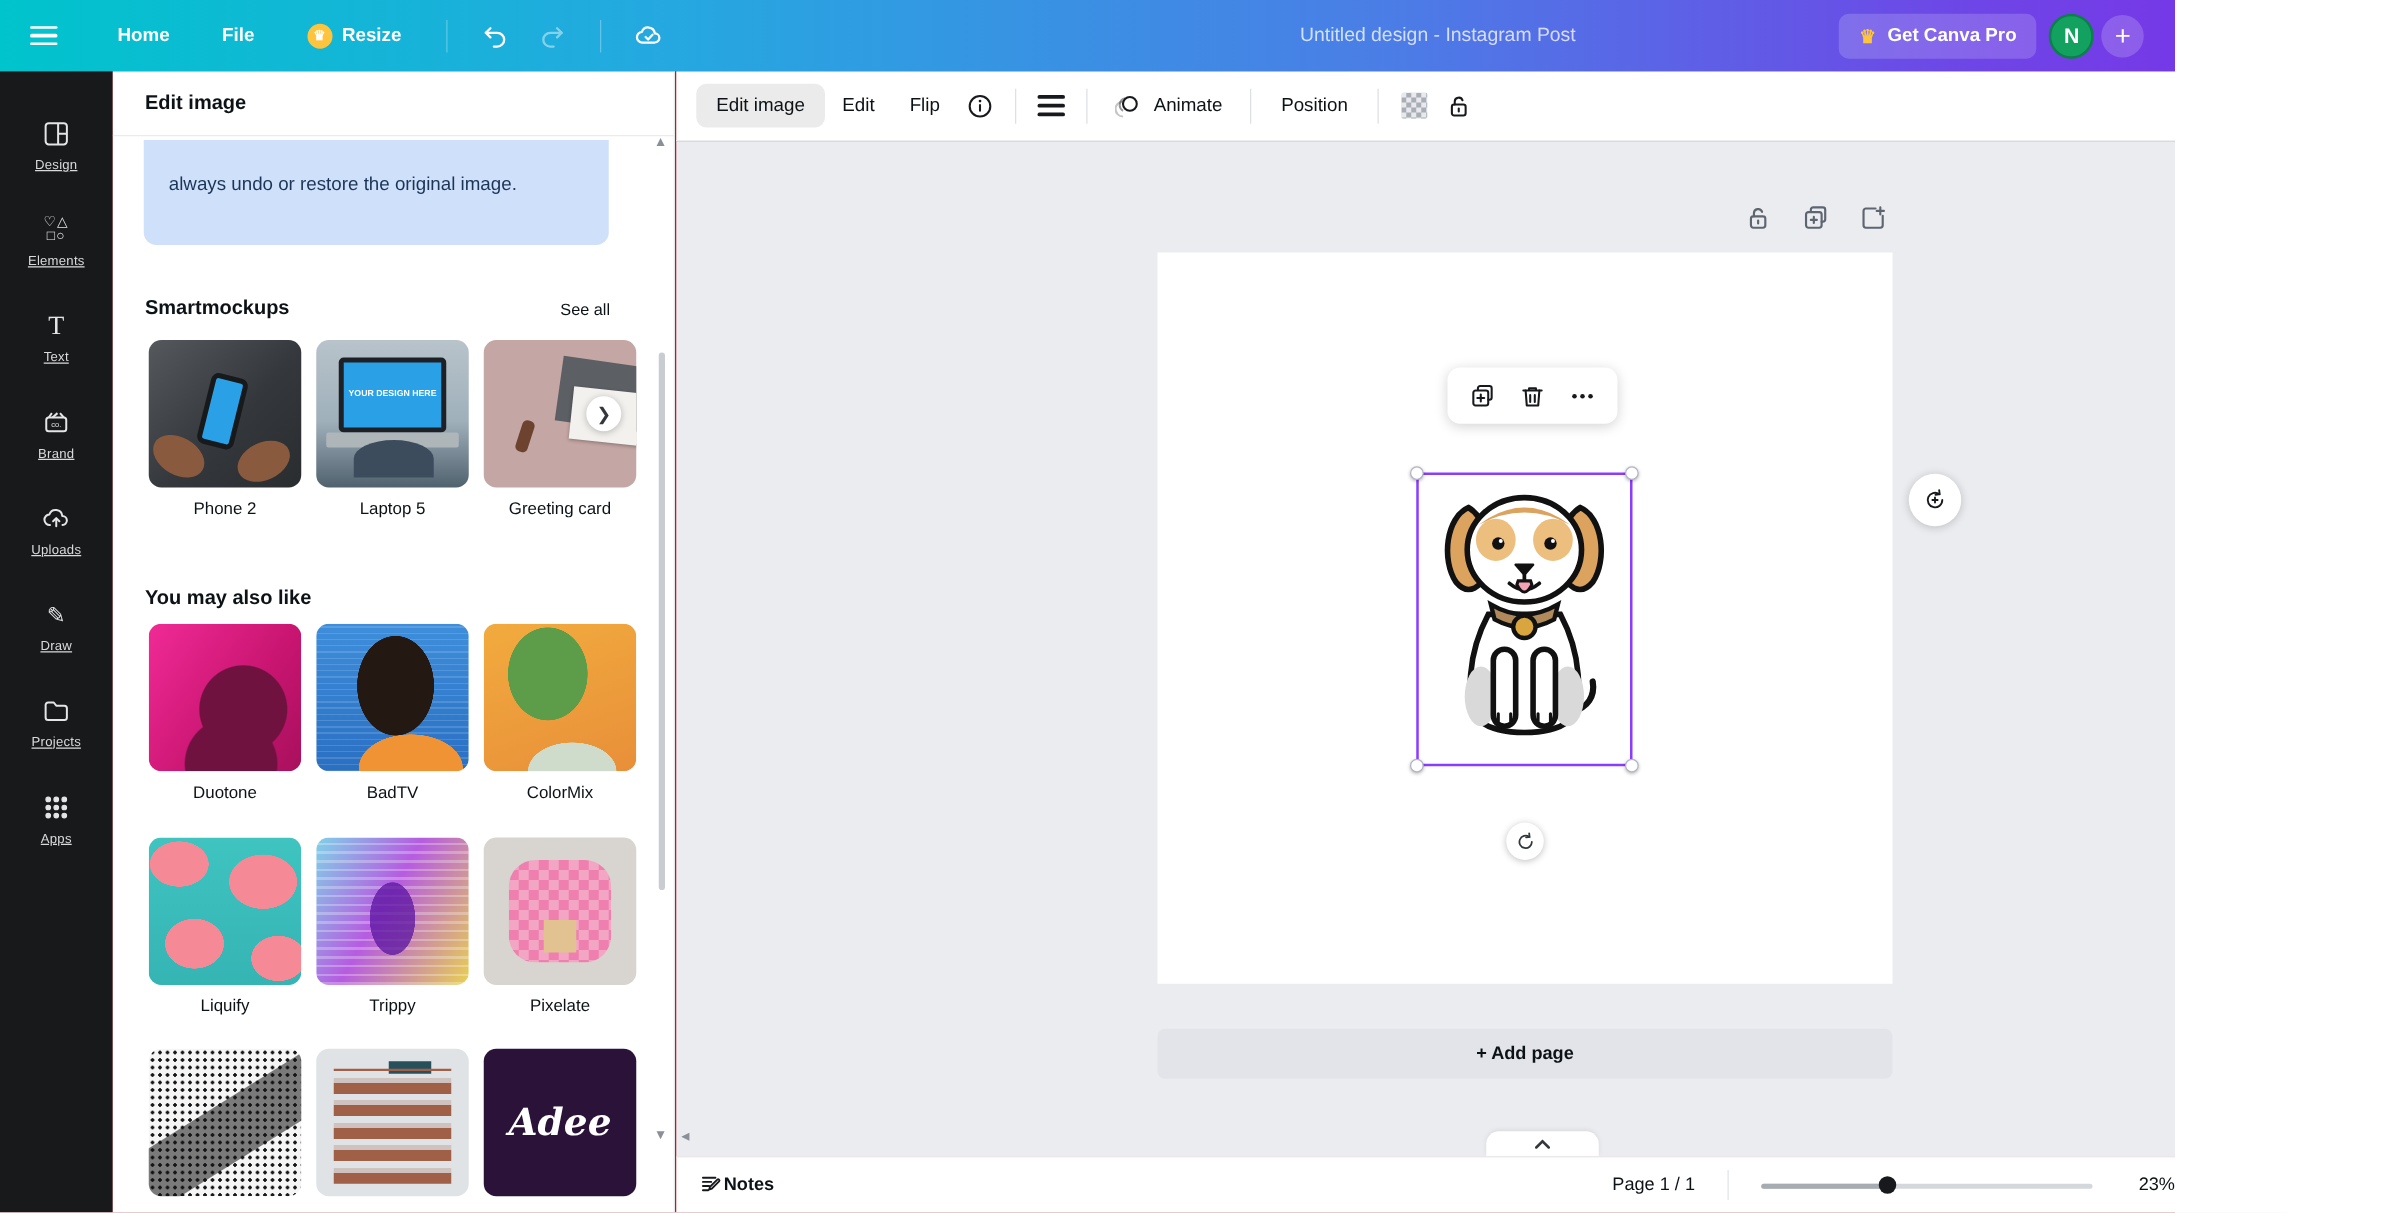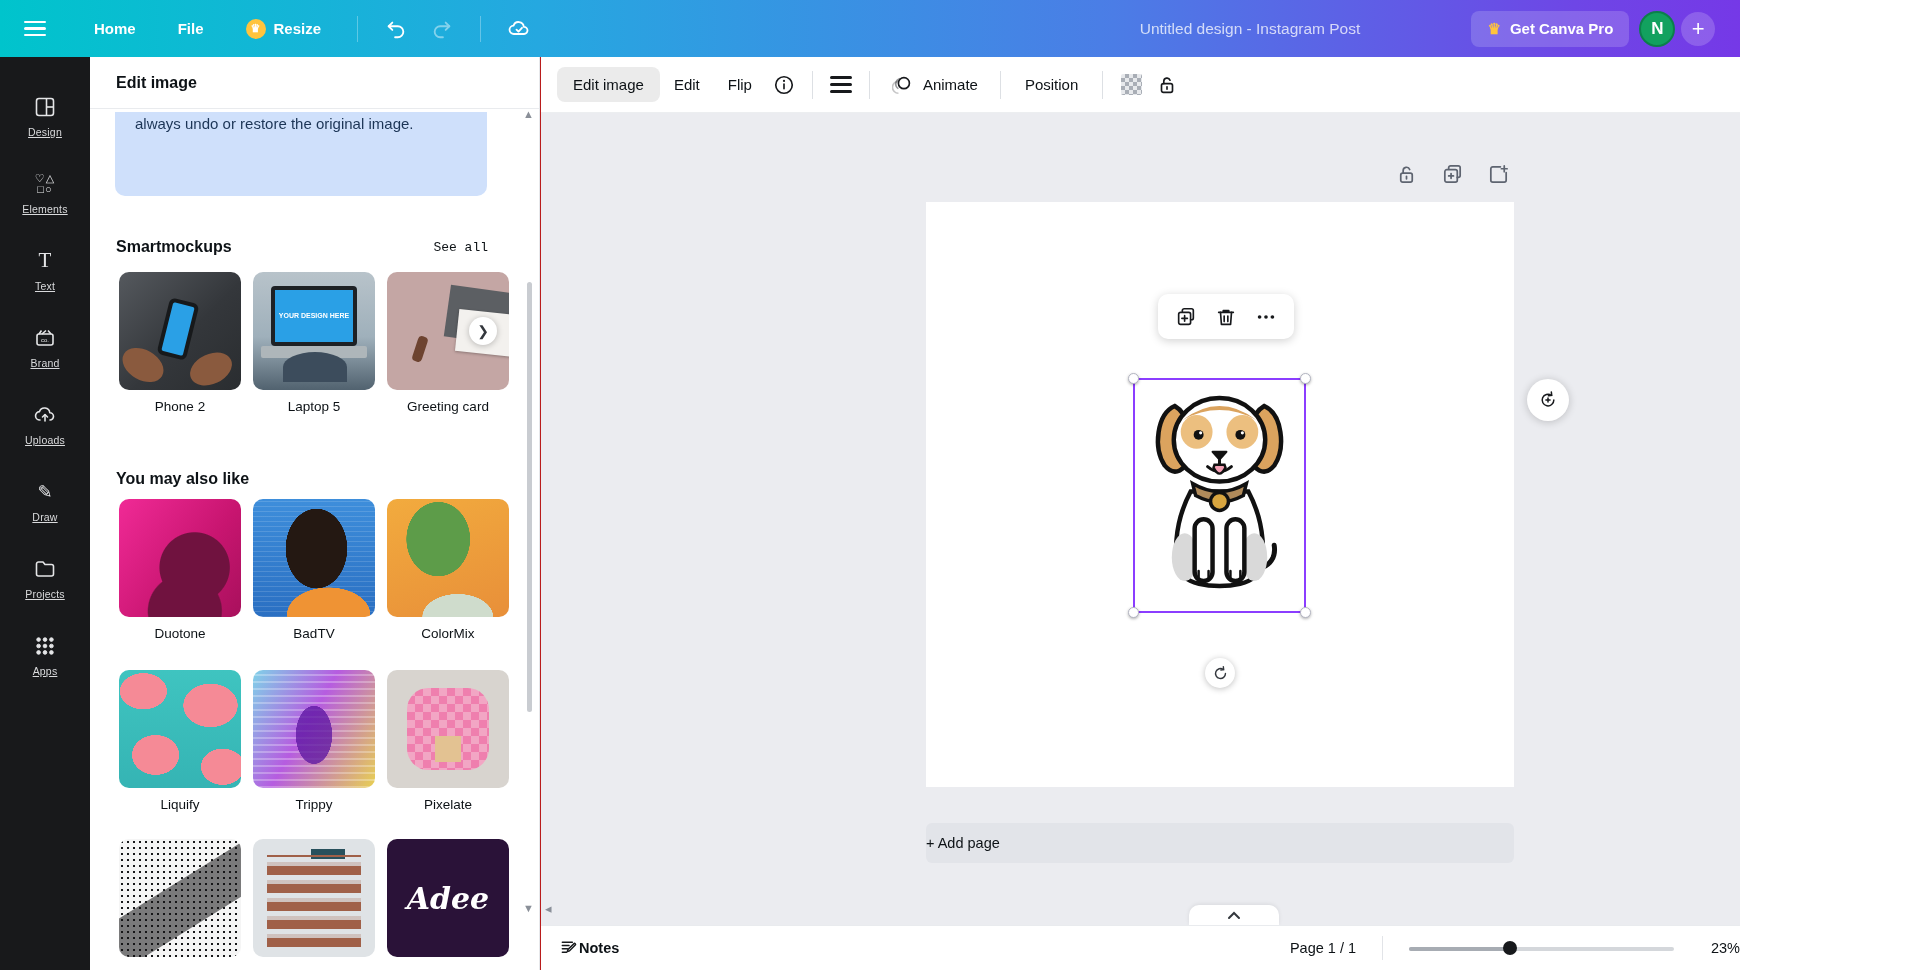--- a/index.html
+++ b/index.html
@@ -13,21 +13,21 @@
     display:flex; align-items:center; color:#fff; z-index:50; }
   .tb-left { display:flex; align-items:center; gap:6px; padding-left:24px; }
   .hamburger { width:22px; height:16px; display:flex; flex-direction:column; justify-content:space-between; cursor:pointer; margin-right:24px; }
   .hamburger span { display:block; height:2.4px; background:#fff; border-radius:2px; }
   .tb-btn { font-size:15px; font-weight:700; color:#fff; padding:9px 18px; border-radius:8px; cursor:pointer; display:flex; align-items:center; gap:8px; }
   .crown-circle { width:20px; height:20px; border-radius:50%; background:#ffc43d; display:flex; align-items:center; justify-content:center; font-size:11px; color:#fff; }
   .tb-divider { width:1px; height:26px; background:rgba(255,255,255,.3); margin:0 12px; }
   .tb-icon { width:40px; height:40px; display:flex; align-items:center; justify-content:center; border-radius:8px; cursor:pointer; }
   .tb-icon svg { stroke:#fff; }
   .dim { opacity:.45; }
-  .tb-title { position:absolute; left:1040px; width:420px; text-align:center; font-size:15.5px; color:rgba(255,255,255,.75); }
+  .tb-title { position:absolute; left:1040px; width:420px; text-align:left; font-size:15.5px; color:rgba(255,255,255,.75); }
   .tb-right { position:absolute; right:0; top:0; height:57px; display:flex; align-items:center; gap:10px; padding-right:22px; }
   .getpro { display:flex; align-items:center; gap:9px; background:rgba(255,255,255,.17); border-radius:8px; padding:9px 16px; font-size:15px; font-weight:700; cursor:pointer; }
   .crown-glyph { color:#ffc43d; font-size:15px; }
   .avatar { width:36px; height:36px; border-radius:50%; background:#12a15f; border:2px solid #0c7f4b; color:#fff; font-size:17px; font-weight:700; display:flex; align-items:center; justify-content:center; cursor:pointer; }
   .plus-btn { width:34px; height:34px; border-radius:50%; background:rgba(255,255,255,.18); color:#fff; font-size:22px; font-weight:400; display:flex; align-items:center; justify-content:center; cursor:pointer; margin-left:-4px; }
   .chart-btn { width:42px; height:40px; display:flex; align-items:end; justify-content:center; gap:3px; padding-bottom:11px; cursor:pointer; margin-left:8px; }
   .chart-btn i { display:block; width:3.5px; background:#fff; border-radius:2px; }
   .share-btn { display:flex; align-items:center; gap:9px; background:#fff; color:#0d1216; border-radius:8px; padding:9px 18px; font-size:15px; font-weight:700; cursor:pointer; margin-left:8px; }
 
   
@@ -37,24 +37,24 @@
   .sb-item .ic svg { stroke:#e4e5e7; }
   .sb-item .lbl { font-size:10.5px; letter-spacing:.2px;text-decoration:underline; }
   .elements-glyphs { font-size:11px; line-height:11px; letter-spacing:1px; text-align:center; }
   .text-glyph { font-family:"Liberation Serif",serif; font-size:21px; }
   .draw-glyph { font-size:18px; }
 
   
   .panel { position:absolute; left:90px; top:57px; width:450px; height:913px; background:#fff; z-index:30; border-right:1px solid #e6e8eb; }
   .panel-header { height:52px; display:flex; align-items:center; padding-left:26px; font-size:16px; font-weight:700; border-bottom:1px solid #e9ebee; }
   .panel-body { position:absolute; left:0; top:53px; width:450px; height:860px; overflow:hidden; }
-  .info-box { position:absolute; left:25px; top:2px; width:372px; height:84px; background:#cfe0fb; border-radius:0 0 10px 10px; padding:0 20px; font-size:15px; line-height:1.55; color:#1c3556; }
+  .info-box { position:absolute; left:25px; top:2px; width:372px; height:84px; background:#cfe0fb; border-radius:0 0 10px 10px; padding:24px 20px; font-size:15px; line-height:1.55; color:#1c3556; }
   .sec-head { position:absolute; left:26px; right:52px; display:flex; align-items:center; justify-content:space-between; }
   .sec-title { font-size:16px; font-weight:700; color:#0d1216; }
-  .see-all { font-size:13px; color:#0d1216; cursor:pointer;font-family:Liberation Mono, monospace; }
+  .see-all { font-size:13px; color:#0d1216; cursor:pointer; }
   .tile-row { position:absolute; left:29px; display:flex; gap:12px; }
   .tile { width:122px; display:flex; flex-direction:column; align-items:center; }
   .tile .img { width:122px; height:118px; border-radius:10px; overflow:hidden; position:relative; cursor:pointer; }
   .tile .lbl { margin-top:9px; font-size:13.5px; color:#0d1216; max-width:118px; white-space:nowrap; overflow:hidden; }
   .carousel-arrow { position:absolute; left:379px; top:45px; width:28px; height:28px; border-radius:50%; background:#fff; box-shadow:0 1px 6px rgba(0,0,0,.25); display:flex; align-items:center; justify-content:center; font-size:14px; color:#33373d; cursor:pointer; z-index:5; }
 
   
   .t-phone { background:linear-gradient(135deg,#55595e 0%,#34373b 55%,#2a2d30 100%); }
   .t-phone .screen { position:absolute; left:44px; top:28px; width:30px; height:58px; background:#2aa0e6; border:4px solid #17191b; border-radius:6px; transform:rotate(14deg); }
   .t-phone .hand1,.t-phone .hand2 { position:absolute; width:44px; height:30px; background:#8a5a3e; border-radius:50%; }
@@ -101,21 +101,21 @@
   .bars-icon { display:flex; flex-direction:column; gap:3.5px; }
   .bars-icon i { display:block; width:22px; height:3.5px; background:#17191c; border-radius:2px; }
   .animate-btn { display:flex; align-items:center; gap:9px; padding:9px 12px; font-size:15px; cursor:pointer; border-radius:8px; }
   .checker { width:21px; height:21px; background: repeating-conic-gradient(#a9aeb6 0 25%, #e7e9ec 0 50%) 0 0/8px 8px; border-radius:2px; }
 
   
   .canvas-area { position:absolute; left:541px; top:113px; width:1379px; height:812px; background:#ebecf0; z-index:10; }
   .page-actions { position:absolute; left:852px; top:48px; display:flex; gap:20px; color:#5e6470; }
   .pa-btn { width:26px; height:26px; display:flex; align-items:center; justify-content:center; cursor:pointer; }
   .page { position:absolute; left:385px; top:89px; width:588px; height:585px; background:#fff; }
-  .addpage { position:absolute; left:385px; top:710px; width:588px; height:40px; background:#e2e4e9; border-radius:6px; display:flex; align-items:center; font-size:14.5px; font-weight:400; color:#0d1216; cursor:pointer; }
+  .addpage { position:absolute; left:385px; top:710px; width:588px; height:40px; background:#e2e4e9; border-radius:6px; display:flex; align-items:center; justify-content:center; font-size:14.5px; font-weight:700; color:#0d1216; cursor:pointer; }
 
   .selection { position:absolute; left:592px; top:265px; width:173px; height:235px; border:2px solid #8b3dff; cursor:move; }
   .handle { position:absolute; width:11px; height:11px; background:#fff; border:1px solid #b3b5c2; border-radius:50%; box-shadow:0 1px 3px rgba(0,0,0,.3); }
   .h-tl { left:-7px; top:-7px; } .h-tr { right:-7px; top:-7px; }
   .h-bl { left:-7px; bottom:-7px; } .h-br { right:-7px; bottom:-7px; }
   .rotate-btn { position:absolute; left:664px; top:545px; width:30px; height:30px; border-radius:50%; background:#fff; box-shadow:0 1px 6px rgba(0,0,0,.25); display:flex; align-items:center; justify-content:center; cursor:pointer; color:#33373d; }
   .float-toolbar { position:absolute; left:617px; top:181px; width:136px; height:45px; background:#fff; border-radius:10px; box-shadow:0 2px 10px rgba(0,0,0,.18); display:flex; align-items:center; justify-content:space-around; padding:0 8px; }
   .ft-btn { width:32px; height:32px; display:flex; align-items:center; justify-content:center; cursor:pointer; border-radius:6px; color:#17191c; }
   .suggest-btn { position:absolute; left:986px; top:266px; width:42px; height:42px; border-radius:50%; background:#fff; box-shadow:0 1px 8px rgba(0,0,0,.2); display:flex; align-items:center; justify-content:center; cursor:pointer; color:#17191c; }
   .assistant-btn { position:absolute; left:1298px; top:723px; width:47px; height:47px; border-radius:50%; background:#fff; box-shadow:0 2px 10px rgba(0,0,0,.25); display:flex; align-items:center; justify-content:center; cursor:pointer; }

